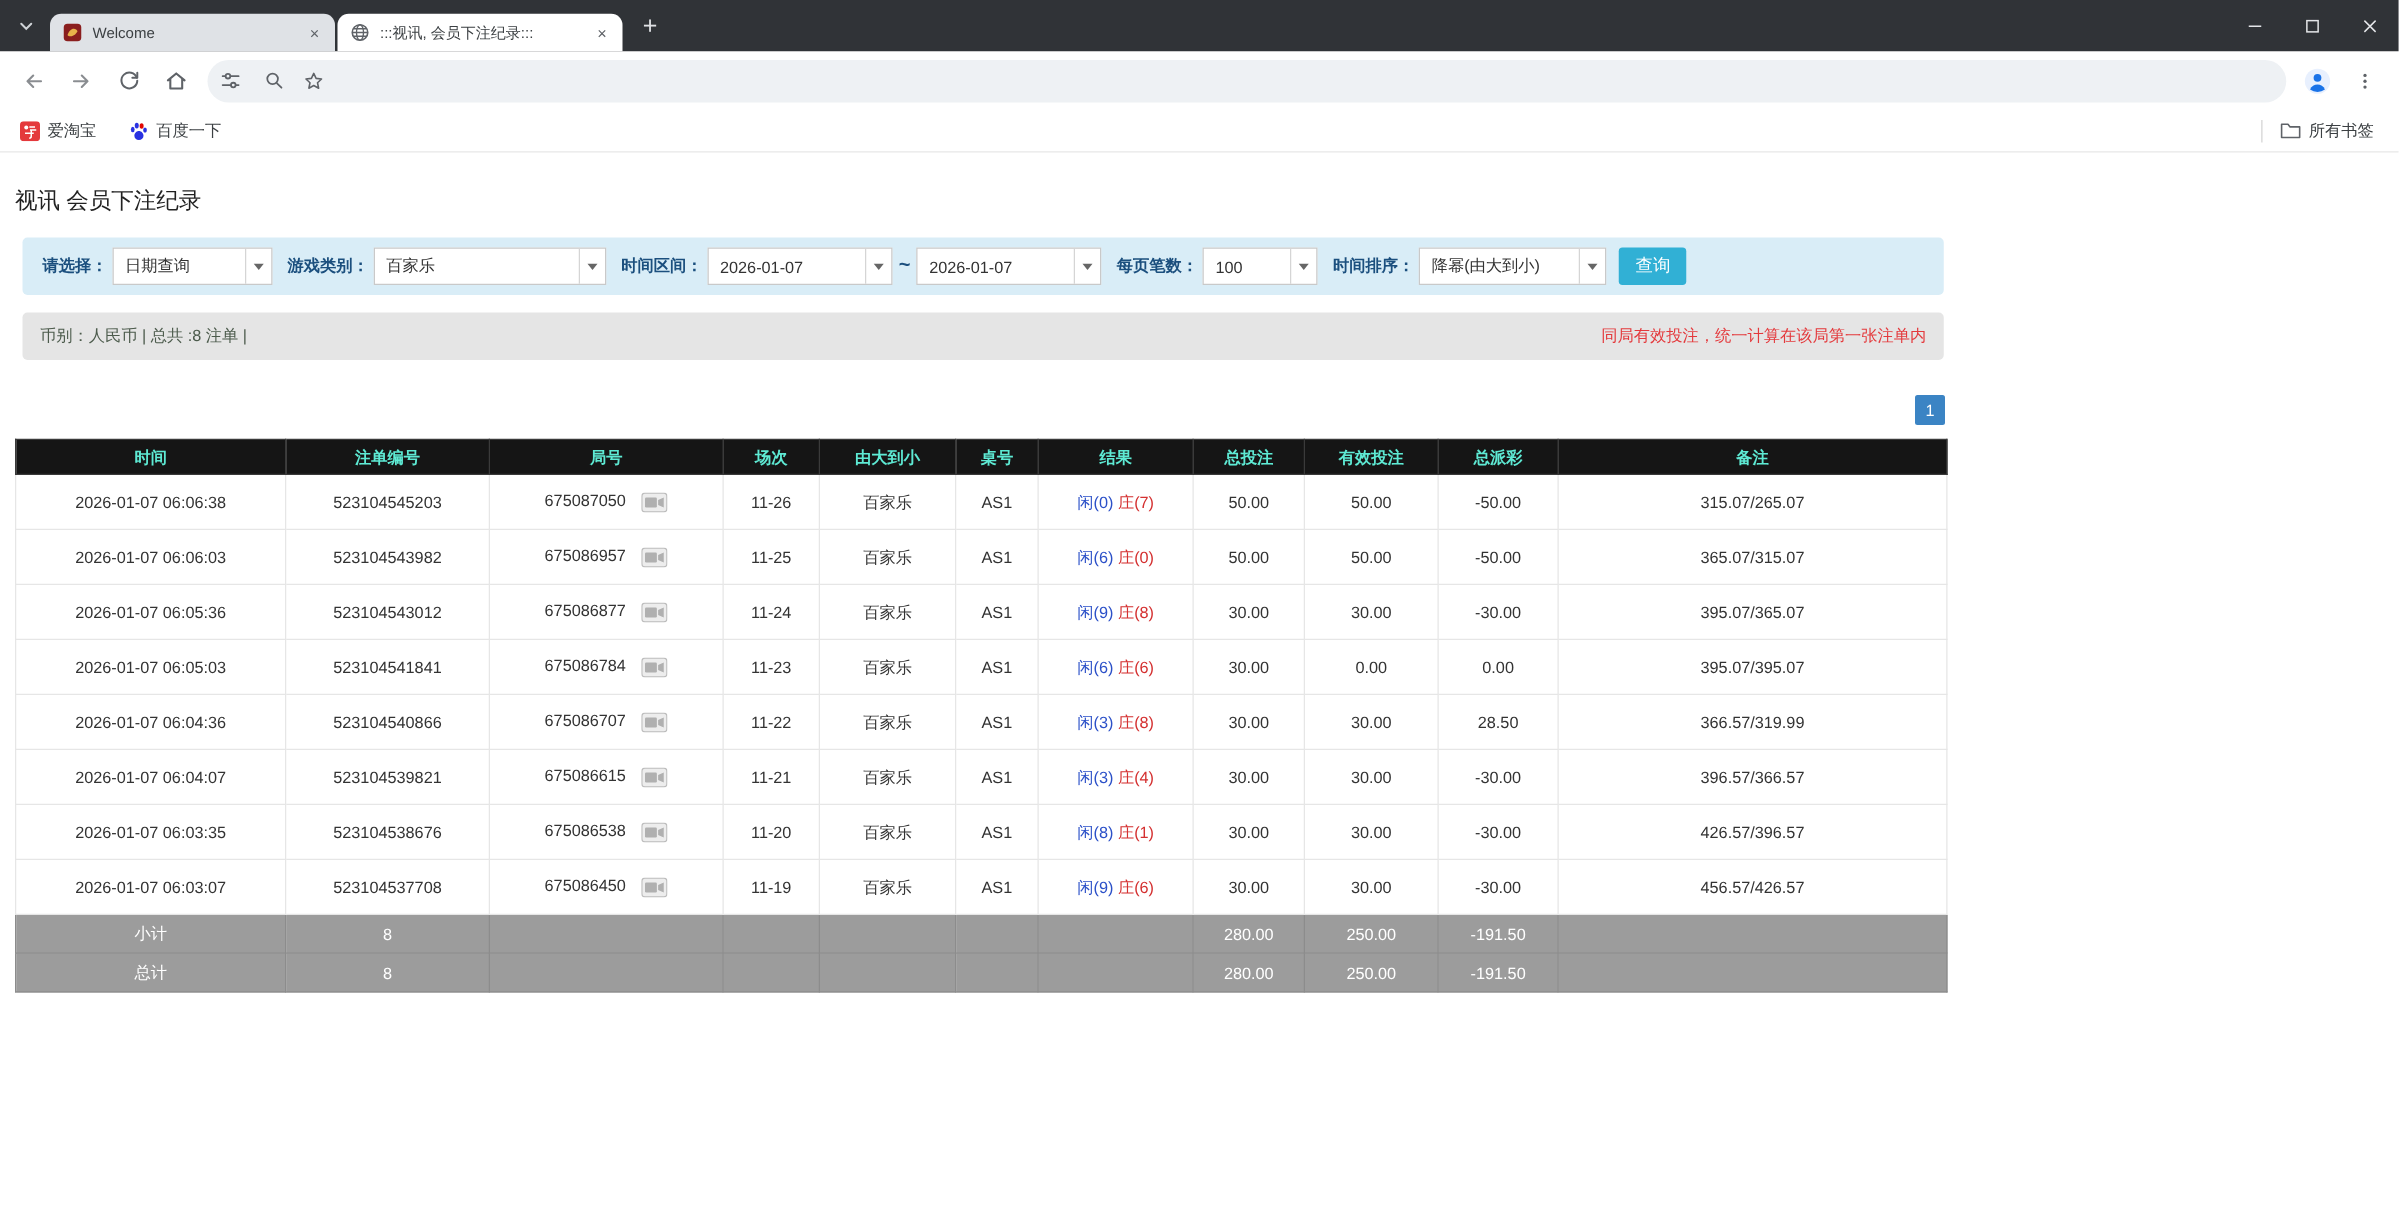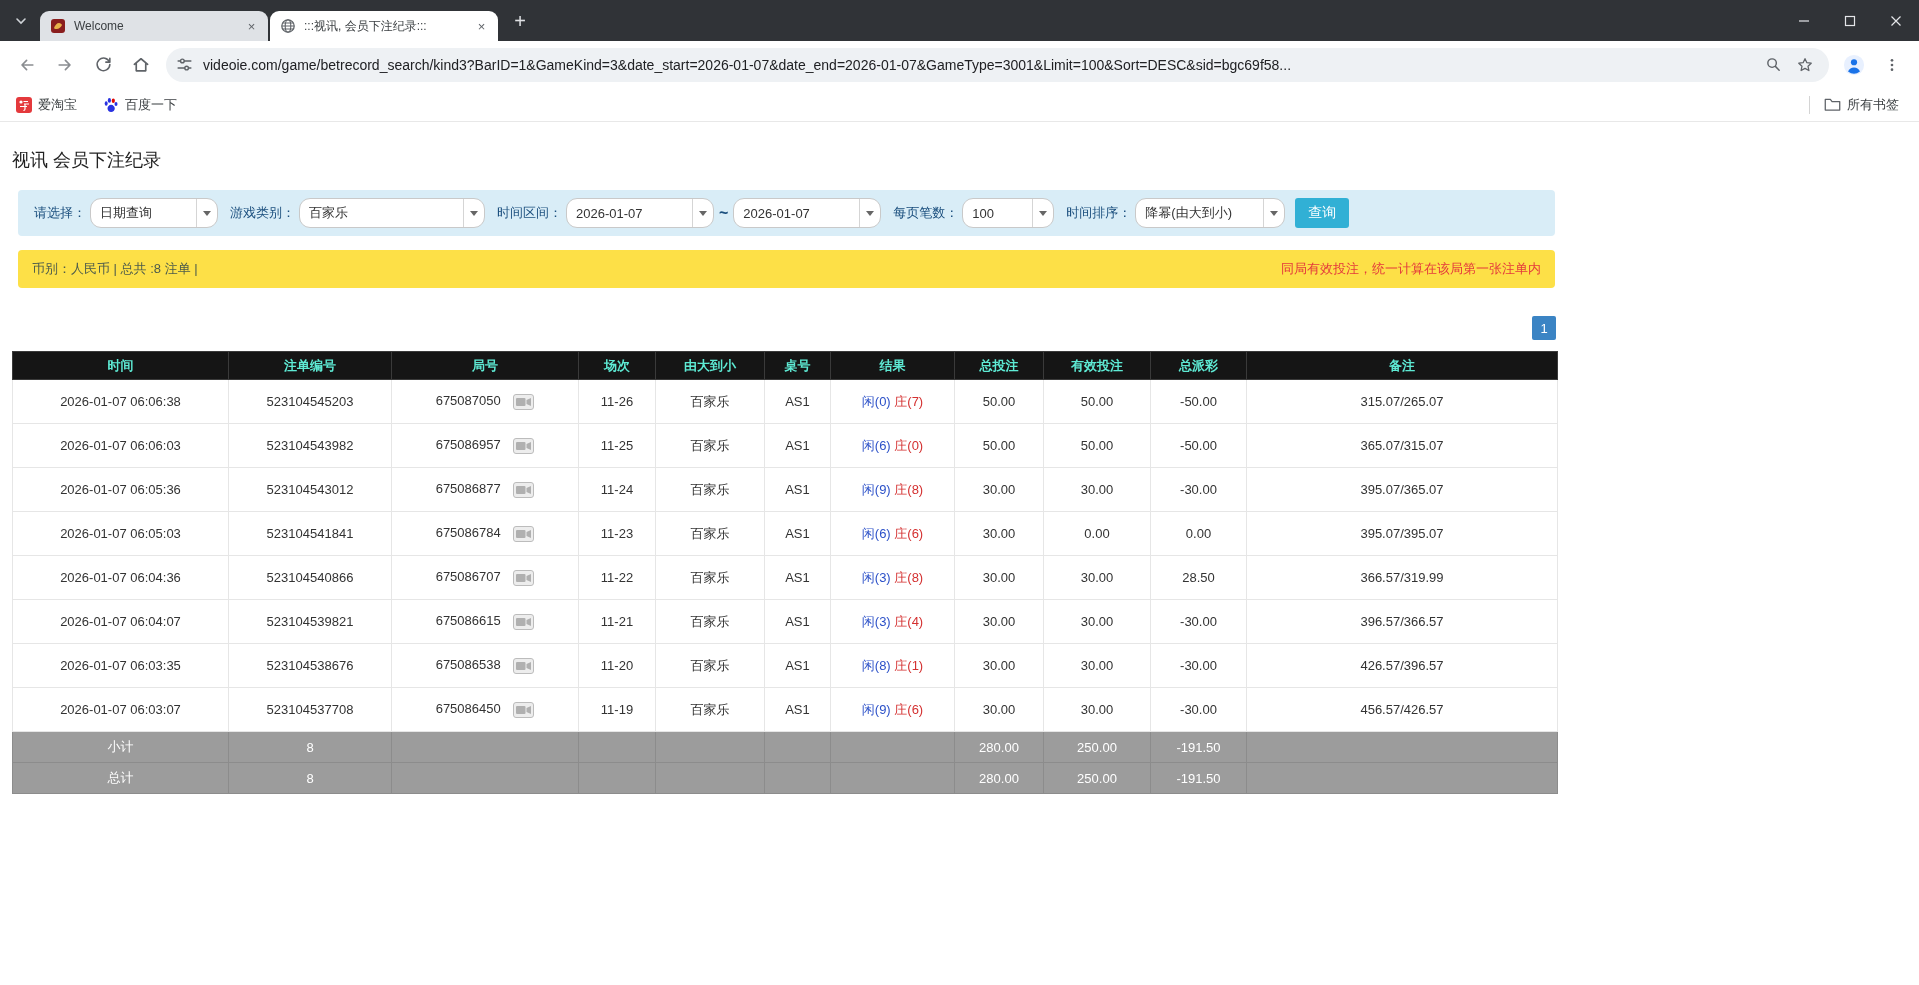--- a/index.html
+++ b/index.html
@@ -38,36 +38,36 @@
   .bm-item .bm-ico { margin-right:6px; display:flex; }
   .bm-spacer { flex:1; }
   .bm-sep { width:1px; height:18px; background:#d4d4d4; margin:0 10px; }
 
   
   .content { position:relative; width:1592px; padding:22px 0 0 10px; }
   .page-title { font-size:18px; font-weight:500; color:#222; margin:4px 0 18px 2px; }
 
   .filterbar { margin-left:8px; width:1537px; background:#d9edf7; border-radius:4px; height:46px;
     display:flex; align-items:center; padding:0 12px; }
-  .flabel { color:#1b4f7e; font-weight:normal; font-size:13px; margin:0 4px 0 12px; white-space:nowrap; }
+  .flabel { color:#1b4f7e; font-weight:bold; font-size:13px; margin:0 4px 0 12px; white-space:nowrap; }
   .flabel:first-child { margin-left:4px; }
-  .selectbox { background:#fff; border:1px solid #c9c9c9; border-radius:11px; height:30px;
+  .selectbox { background:#fff; border:1px solid #c9c9c9; border-radius:0; height:30px;
     display:flex; align-items:center; font-size:13px; color:#333; }
   .selectbox .val { padding:0 9px; flex:1; white-space:nowrap; }
   .selectbox .arr { width:21px; height:100%; border-left:1px solid #d5d5d5; display:flex;
     align-items:center; justify-content:center; }
   .tri { width:0; height:0; border-left:4px solid transparent; border-right:4px solid transparent;
     border-top:5px solid #666; }
   .w-query { width:128px; } .w-game { width:186px; } .w-date { width:148px; }
   .w-pp { width:92px; } .w-sort { width:150px; }
   .tilde { color:#1b4f7e; font-weight:bold; margin:0 5px; }
   .btn-search { background:#31b0d5; color:#fff; border:none; border-radius:3px; height:30px;
     padding:0 13px; font-size:14px; margin-left:10px; cursor:pointer; }
 
-  .infobar { margin:14px 0 0 8px; width:1537px; background:#fde047; border-radius:4px; height:38px;
+  .infobar { margin:14px 0 0 8px; width:1537px; background:#e5e5e5; border-radius:4px; height:38px;
     display:flex; align-items:center; justify-content:space-between; padding:0 14px; font-size:13px; }
   .infobar .summary { color:#4c5b4c; }
   .infobar .notice { color:#e4393c; }
 
   .pagerow { width:1546px; display:flex; justify-content:flex-end; margin:28px 0 11px 0; }
   .pagebtn { min-width:24px; height:24px; background:#3b84c4; color:#fff; display:flex;
     align-items:center; justify-content:center; font-size:13px; border-radius:2px; cursor:pointer; }
 
   table.bet { border-collapse:collapse; table-layout:fixed; width:1545px; font-size:13px; margin-left:2px; }
   table.bet thead th { background:#151515; color:#5eead4; font-weight:bold; height:28px;
@@ -157,21 +157,20 @@
   </div>
 
   <div class="omnibox">
     <span class="tune">
       <svg width="17" height="17" viewBox="0 0 24 24">
         <path d="M3 7h18M3 17h18" stroke="#5f6368" stroke-width="2" stroke-linecap="round"></path>
         <circle cx="9" cy="7" r="2.6" fill="#eef1f4" stroke="#5f6368" stroke-width="2"></circle>
         <circle cx="15" cy="17" r="2.6" fill="#eef1f4" stroke="#5f6368" stroke-width="2"></circle>
       </svg>
     </span>
-    <span class="url-text">videoie.com/game/betrecord_search/kind3?BarID=1&amp;GameKind=3&amp;date_start=2026-01-07&amp;date_end=2026-01-07&amp;GameType=3001&amp;Limit=100&amp;Sort=DESC&amp;sid=bgc69f58...</span>
     <span class="omni-icons">
       <span class="tbtn" style="width:28px;height:28px">
         <svg width="17" height="17" viewBox="0 0 24 24">
           <circle cx="10" cy="10" r="6" fill="none" stroke="#5f6368" stroke-width="2"></circle>
           <path d="M15 15l5 5" stroke="#5f6368" stroke-width="2" stroke-linecap="round"></path>
         </svg>
       </span>
       <span class="tbtn" style="width:28px;height:28px">
         <svg width="18" height="18" viewBox="0 0 24 24">
           <path d="M12 3.6l2.5 5.3 5.8.7-4.3 4 1.2 5.8L12 16.5l-5.2 2.9 1.2-5.8-4.3-4 5.8-.7z" fill="none" stroke="#5f6368" stroke-width="1.7" stroke-linejoin="round"></path>

